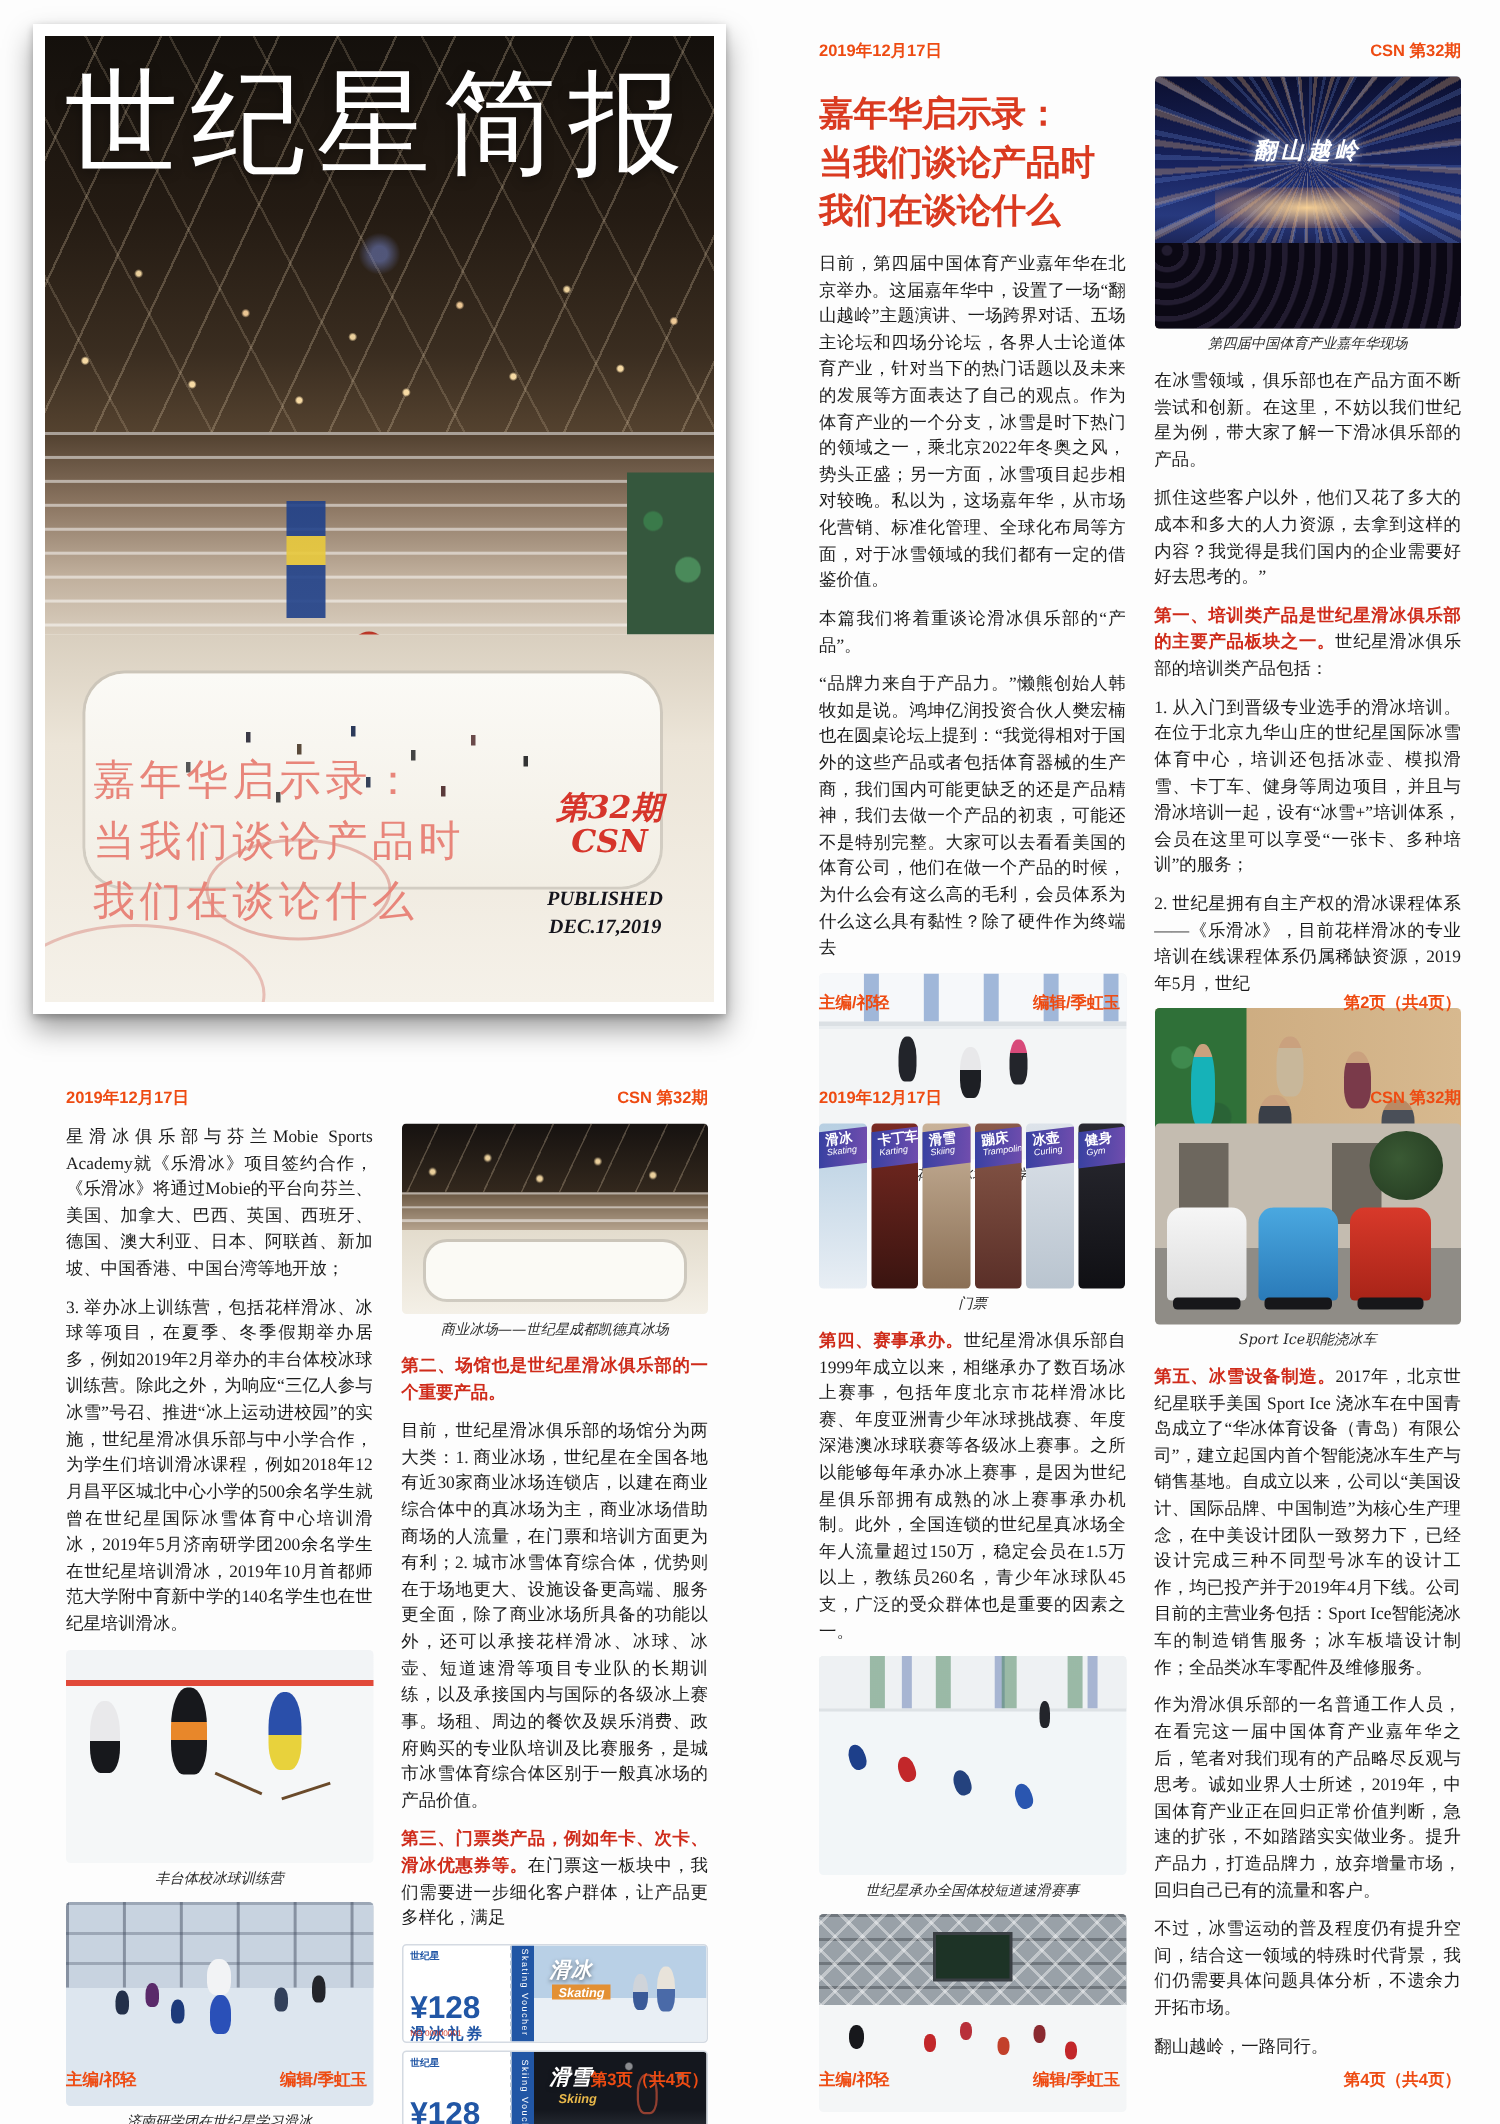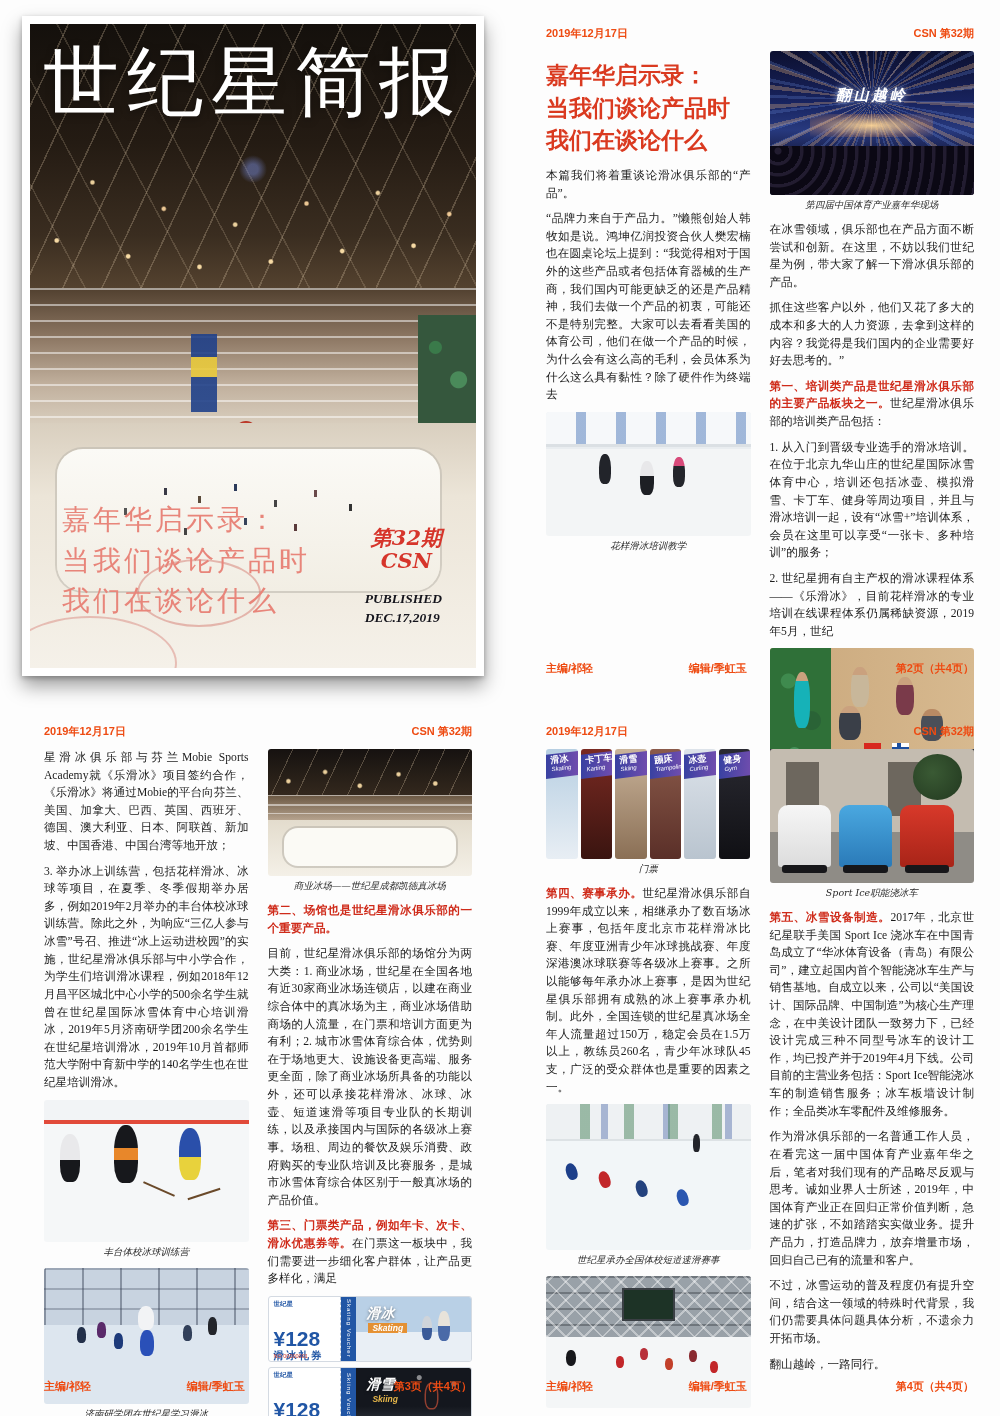--- a/index.html
+++ b/index.html
@@ -51,21 +51,21 @@
   .cv-specks{position:absolute;left:30%;top:72%;width:3px;height:7px;background:#3a3a46;
     box-shadow:34px 8px 0 #5a4a3a,70px -4px 0 #2c3a5a,110px 12px 0 #444,150px 2px 0 #6a4a4a,
     185px 16px 0 #333,-40px 20px 0 #555,80px 30px 0 #36425a,130px 36px 0 #5a3a3a,20px 40px 0 #444;}
   .cv-masthead{position:absolute;left:0;right:0;top:8px;text-align:center;color:#fff;
     font-family:"Liberation Serif","DejaVu Serif",serif;font-weight:normal;font-size:76px;
     letter-spacing:8px;text-shadow:0 2px 8px rgba(0,0,0,.35);white-space:nowrap;}
   .cv-headline{position:absolute;left:32px;bottom:46px;color:#e8857a;
     font-family:"Liberation Sans","DejaVu Sans",sans-serif;font-size:28px;line-height:1.45;letter-spacing:3px;}
   .cv-issue{position:absolute;right:34px;bottom:96px;text-align:center;color:#d6352b;
     font-family:"DejaVu Serif",serif;font-style:italic;font-weight:bold;font-size:21px;line-height:1.1;}
-  .cv-pub{position:absolute;right:34px;bottom:40px;text-align:left;color:#14141c;
+  .cv-pub{position:absolute;right:34px;bottom:40px;text-align:center;color:#14141c;
     font-family:"Liberation Serif",serif;font-style:italic;font-weight:bold;font-size:13.5px;line-height:1.4;}
 
   
   .pg{padding:10px 16px;}
   .p2{left:530px;top:16px;width:460px;height:672px;}
   .p3{left:28px;top:714px;width:460px;height:692px;}
   .p4{left:530px;top:714px;width:460px;height:692px;}
   .phead{display:flex;justify-content:space-between;
     font-family:"Liberation Sans","DejaVu Sans",sans-serif;font-weight:bold;font-size:11px;color:#ee4b12;}
   .cols{display:flex;gap:19px;margin-top:10px;}
@@ -77,21 +77,21 @@
   .caption{font-family:"DejaVu Serif",serif;font-style:italic;font-size:9.5px;color:#2a2a2a;
     text-align:center;margin:4px 0 9px;}
   .pfoot{position:absolute;left:16px;right:16px;bottom:12px;display:grid;
     grid-template-columns:1fr 1fr 1fr;font-family:"Liberation Sans","DejaVu Sans",sans-serif;
     font-weight:bold;font-size:11px;color:#ee4b12;}
   .pfoot .mid{text-align:left;}
   .pfoot .right{text-align:right;padding-left:33px;}
   .ph{position:relative;width:100%;border-radius:3px;overflow:hidden;}
 
   
-  .ph-carnival{height:144px;background:linear-gradient(180deg,#0c1030 0%,#18235e 35%,#27397e 55%,#121231 78%,#090814 100%);}
+  .ph-carnival{height:168px;background:linear-gradient(180deg,#0c1030 0%,#18235e 35%,#27397e 55%,#121231 78%,#090814 100%);}
   .ph-carnival .rays{position:absolute;inset:0;
     background:repeating-conic-gradient(from 210deg at 50% 34%,rgba(255,196,130,.28) 0 2.5deg,transparent 2.5deg 11deg),
                repeating-conic-gradient(from 10deg at 50% 34%,rgba(130,170,255,.2) 0 2deg,transparent 2deg 9deg);}
   .ph-carnival .stage{position:absolute;left:20%;right:20%;top:44%;height:16%;
     background:radial-gradient(ellipse at center,rgba(255,214,150,.95),rgba(255,160,80,.25) 65%,transparent);}
   .ph-carnival .scrip{position:absolute;top:24%;left:0;right:0;text-align:center;color:#fff;
     font-style:italic;font-weight:bold;font-size:15px;letter-spacing:3px;
     text-shadow:0 0 7px rgba(200,220,255,.9);}
   .ph-carnival .crowd{position:absolute;left:0;right:0;bottom:0;height:34%;
     background:repeating-radial-gradient(circle at 8px 5px,#221c30 0 3px,#0b0814 4px 11px);}
@@ -246,20 +246,21 @@
     <span>2019年12月17日</span>
     <span>CSN 第32期</span>
   </div>
   <div class="cols">
     <div class="col">
       <div class="art-title">
         <div>嘉年华启示录：</div>
         <div>当我们谈论产品时</div>
         <div>我们在谈论什么</div>
       </div>
+      <p class="body">日前，第四届中国体育产业嘉年华在北京举办。这届嘉年华中，设置了一场“翻山越岭”主题演讲、一场跨界对话、五场主论坛和四场分论坛，各界人士论道体育产业，针对当下的热门话题以及未来的发展等方面表达了自己的观点。作为体育产业的一个分支，冰雪是时下热门的领域之一，乘北京2022年冬奥之风，势头正盛；另一方面，冰雪项目起步相对较晚。私以为，这场嘉年华，从市场化营销、标准化管理、全球化布局等方面，对于冰雪领域的我们都有一定的借鉴价值。</p>
       <p class="body">本篇我们将着重谈论滑冰俱乐部的“产品”。</p>
       <p class="body">“品牌力来自于产品力。”懒熊创始人韩牧如是说。鸿坤亿润投资合伙人樊宏楠也在圆桌论坛上提到：“我觉得相对于国外的这些产品或者包括体育器械的生产商，我们国内可能更缺乏的还是产品精神，我们去做一个产品的初衷，可能还不是特别完整。大家可以去看看美国的体育公司，他们在做一个产品的时候，为什么会有这么高的毛利，会员体系为什么这么具有黏性？除了硬件作为终端去</p>
       <div class="ph ph-figure">
         <div class="boards"></div>
         <div class="person" style="left:26%;top:34%;width:12px;height:30px;background:#22242a;"></div>
         <div class="person" style="left:46%;top:40%;width:14px;height:34px;background:linear-gradient(180deg,#e8e8ea 0 45%,#1d1f24 45%);"></div>
         <div class="person" style="left:62%;top:36%;width:12px;height:30px;background:linear-gradient(180deg,#d84a7a 0 30%,#23252b 30%);"></div>
       </div>
       <div class="caption">花样滑冰培训教学</div>
     </div>

